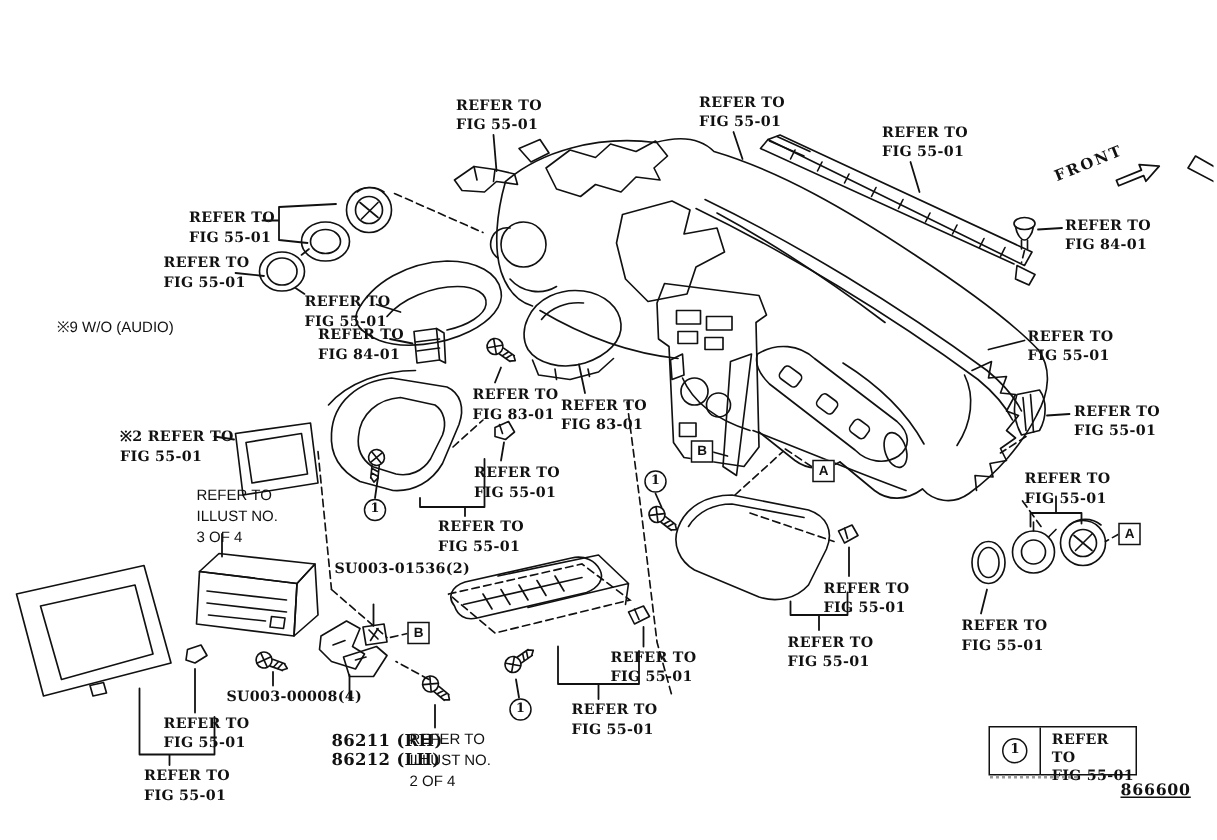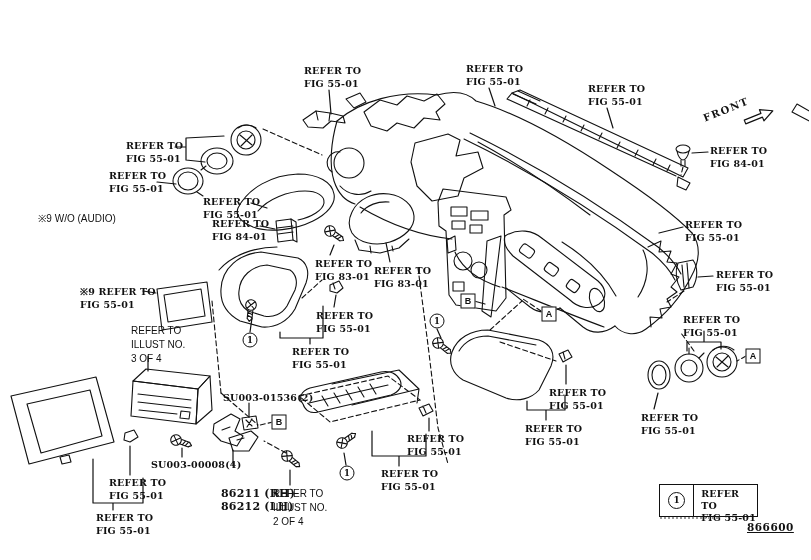--- a/index.html
+++ b/index.html
@@ -259,21 +259,21 @@
       </div>
       <div class="label" style="left: 203px; top: 195px;">
         <div>REFER TO</div>
         <div>FIG 55-01</div>
       </div>
       <div class="label" style="left: 212px; top: 217px;">
         <div>REFER TO</div>
         <div>FIG 84-01</div>
       </div>
       <div class="label" style="left: 80px; top: 285px;">
-        <div>※9 REFER TO</div>
+        <div>※2 REFER TO</div>
         <div>FIG 55-01</div>
       </div>
       <div class="label sans" style="left: 131px; top: 324px;">
         <div>REFER TO</div>
         <div>ILLUST NO.</div>
         <div>3 OF 4</div>
       </div>
       <div class="label" style="left: 315px; top: 257px;">
         <div>REFER TO</div>
         <div>FIG 83-01</div>
@@ -335,21 +335,21 @@
       </div>
       <div class="label bold-lg" style="left: 221px; top: 466px;">
         <div>86211 (RH)</div>
         <div>86212 (LH)</div>
       </div>
       <div class="label sans" style="left: 273px; top: 487px;">
         <div>REFER TO</div>
         <div>ILLUST NO.</div>
         <div>2 OF 4</div>
       </div>
-      <div class="label" style="left: 223px; top: 391px;">
+      <div class="label" style="left: 223px; top: 373px;">
         <div>SU003-01536(2)</div>
       </div>
     </div>
 
   <div id="marker-layer">
       <div class="marker-box" style="left: 549px; top: 314px;">A</div>
       <div class="marker-box" style="left: 753px; top: 356px;">A</div>
       <div class="marker-box" style="left: 468px; top: 301px;">B</div>
       <div class="marker-box" style="left: 279px; top: 422px;">B</div>
       <div class="marker-circle" style="left: 250px; top: 340px;">1</div>

